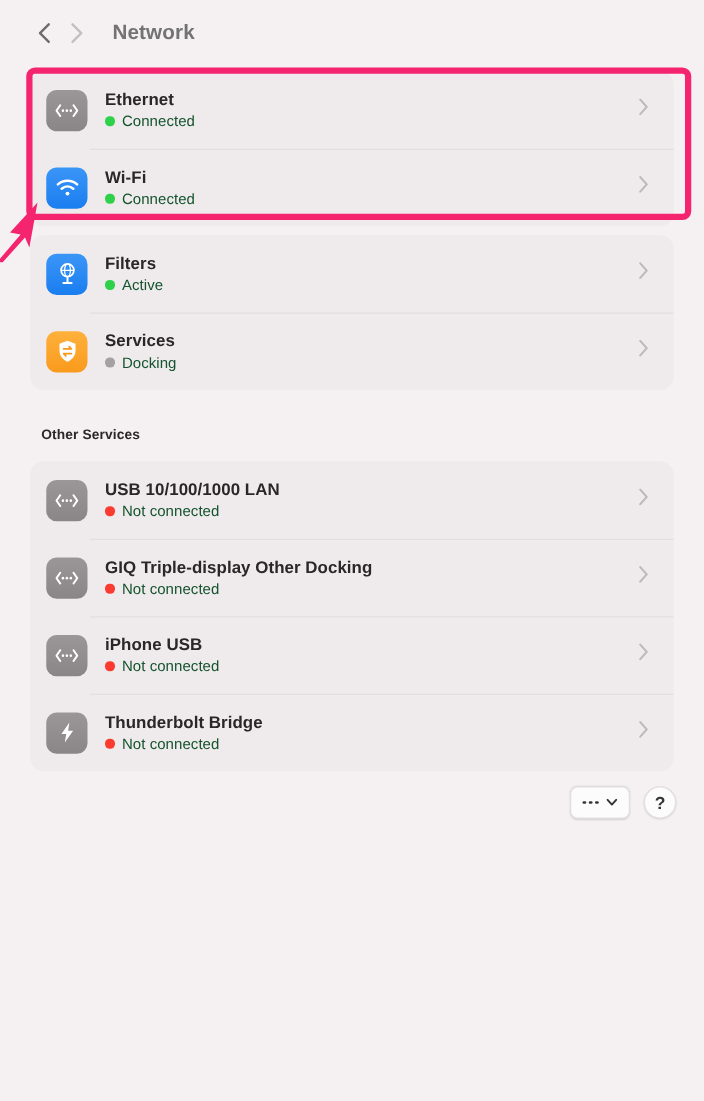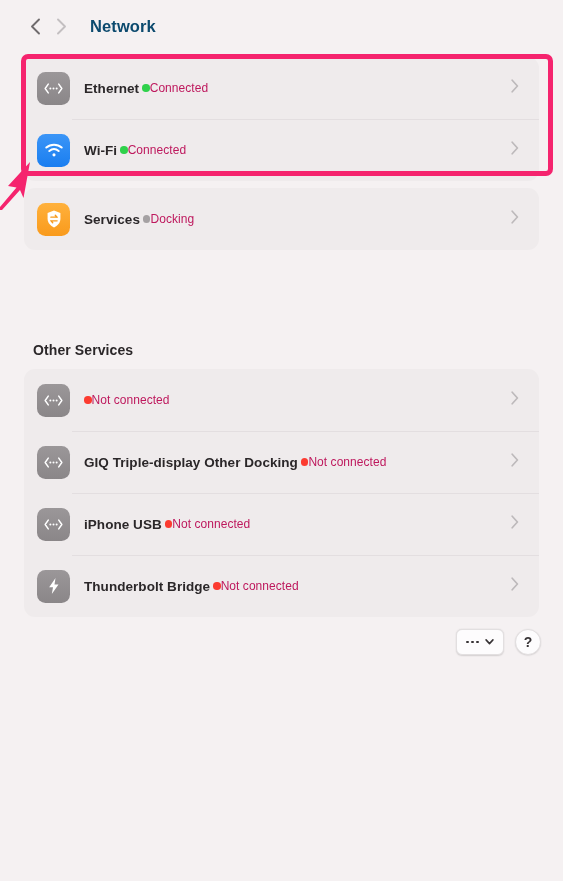--- a/index.html
+++ b/index.html
@@ -11,42 +11,42 @@
     overflow:hidden;
   }
   #root { position:relative; width:563px; height:881px; background:#f5f1f2; }
 
   
   .header { position:absolute; left:0; top:0; width:563px; height:52px; display:flex; align-items:center; padding-left:22px; }
   .navchev { width:26px; height:26px; display:flex; align-items:center; justify-content:center; }
   .navchev svg { display:block; }
   .nav-back svg path { stroke:#6f6b6d; }
   .nav-fwd svg path { stroke:#c3bfc1; }
-  .page-title { font-size:16.5px; font-weight:700; color:#0c4a6e; margin-left:16px; letter-spacing:.1px; }
+  .page-title { font-size:16.5px; font-weight:700; color:#737373; margin-left:16px; letter-spacing:.1px; }
 
   
   .card { position:absolute; left:24px; width:515px; background:#efebec; border-radius:11px; overflow:hidden; }
   .row { position:relative; display:flex; align-items:center; height:62px; padding-left:13px; }
   .row + .row::before { content:""; position:absolute; left:48px; right:0; top:0; height:1px; background:#e3dee0; }
 
   .app-icon { width:33px; height:33px; border-radius:8.5px; flex:0 0 33px; display:flex; align-items:center; justify-content:center; }
   .ic-gray { background:linear-gradient(180deg,#9b9799 0%,#8a8688 100%); }
   .ic-blue { background:linear-gradient(180deg,#3b95f7 0%,#1a7ef0 100%); }
   .ic-orange { background:linear-gradient(180deg,#ffb13c 0%,#f99a1c 100%); }
 
-  .row-text { margin-left:14px; display:flex; flex-direction:row; gap:3px; }
+  .row-text { margin-left:14px; display:flex; flex-direction:column; gap:3px; }
   .row-title { font-size:13.5px; font-weight:600; color:#2b2729; letter-spacing:.05px; }
-  .row-status { font-size:12px; color:#be185d; display:flex; align-items:center; letter-spacing:.05px; }
+  .row-status { font-size:12px; color:#14532d; display:flex; align-items:center; gap:6px; letter-spacing:.05px; }
   .dot { width:7.5px; height:7.5px; border-radius:50%; display:inline-block; }
 
   .chev { position:absolute; right:20px; top:50%; transform:translateY(-50%); }
   .chev svg path { stroke:#bdb9bb; }
 
   
-  .section-head { position:absolute; left:33px; font-size:14px; font-weight:700; color:#2b2729; letter-spacing:.1px; }
+  .section-head { position:absolute; left:33px; font-size:11px; font-weight:700; color:#2b2729; letter-spacing:.1px; }
 
   
   .highlight { position:absolute; border:5px solid #f5246e; border-radius:7px; pointer-events:none; }
   .arrow { position:absolute; pointer-events:none; }
 
   
   .footer { position:absolute; right:22px; display:flex; align-items:center; gap:11px; }
   .btn-more { width:48px; height:26px; background:#fdfcfd; border:.5px solid #e2dfe0; border-radius:6px;
               display:flex; align-items:center; justify-content:center; gap:6px;
               box-shadow:0 .5px 1.5px rgba(0,0,0,.14); }
@@ -119,20 +119,43 @@
       <div class="chev">
         <svg width="8" height="14" viewBox="0 0 8 14" fill="none">
             <path d="M1.2 1.2L6.4 7L1.2 12.8" stroke-width="1.7" stroke-linecap="round" stroke-linejoin="round"></path>
           </svg>
       </div>
     </div>
   </div>
 
   <div class="card" style="top:188px;">
 
+    <div class="row">
+      <div class="app-icon ic-blue">
+        <svg width="22" height="22" viewBox="0 0 24 24" fill="none">
+          <circle cx="12" cy="9" r="5.6" stroke="#fff" stroke-width="1.5"></circle>
+          <ellipse cx="12" cy="9" rx="2.5" ry="5.6" stroke="#fff" stroke-width="1.1"></ellipse>
+          <path d="M6.6 9h10.8" stroke="#fff" stroke-width="1.1"></path>
+          <path d="M12 14.6V20" stroke="#fff" stroke-width="1.7" stroke-linecap="round"></path>
+          <path d="M8.4 20h7.2" stroke="#fff" stroke-width="1.7" stroke-linecap="round"></path>
+        </svg>
+      </div>
+      <div class="row-text">
+        <div class="row-title">Filters</div>
+        <div class="row-status">
+          <span class="dot" style="background:#2fd14b"></span>
+          <span>Active</span>
+        </div>
+      </div>
+      <div class="chev">
+        <svg width="8" height="14" viewBox="0 0 8 14" fill="none">
+            <path d="M1.2 1.2L6.4 7L1.2 12.8" stroke-width="1.7" stroke-linecap="round" stroke-linejoin="round"></path>
+          </svg>
+      </div>
+    </div>
 
     <div class="row">
       <div class="app-icon ic-orange">
         <svg width="22" height="22" viewBox="0 0 24 24" fill="none">
           <path d="M12 2.8L19 5.4v6c0 5-3.2 8-7 9.8-3.8-1.8-7-4.8-7-9.8v-6L12 2.8Z" fill="#fff"></path>
           <path d="M8.6 10h6.8M15.4 10l-2-2M15.4 14H8.6M8.6 14l2 2" stroke="#f79a1c" stroke-width="1.5" stroke-linecap="round" stroke-linejoin="round"></path>
         </svg>
       </div>
       <div class="row-text">
         <div class="row-title">Services</div>
@@ -156,20 +179,21 @@
     <div class="row">
       <div class="app-icon ic-gray">
         <svg width="21" height="21" viewBox="0 0 24 24" fill="none">
           <path d="M6 7L2.5 12L6 17M18 7L21.5 12L18 17" stroke="#fff" stroke-width="1.7" stroke-linecap="round" stroke-linejoin="round"></path>
           <circle cx="8.4" cy="12" r="1.15" fill="#fff"></circle>
             <circle cx="12" cy="12" r="1.15" fill="#fff"></circle>
             <circle cx="15.6" cy="12" r="1.15" fill="#fff"></circle>
         </svg>
       </div>
       <div class="row-text">
+        <div class="row-title">USB 10/100/1000 LAN</div>
         <div class="row-status">
           <span class="dot" style="background:#fc3b30"></span>
           <span>Not connected</span>
         </div>
       </div>
       <div class="chev">
         <svg width="8" height="14" viewBox="0 0 8 14" fill="none">
             <path d="M1.2 1.2L6.4 7L1.2 12.8" stroke-width="1.7" stroke-linecap="round" stroke-linejoin="round"></path>
           </svg>
       </div>

